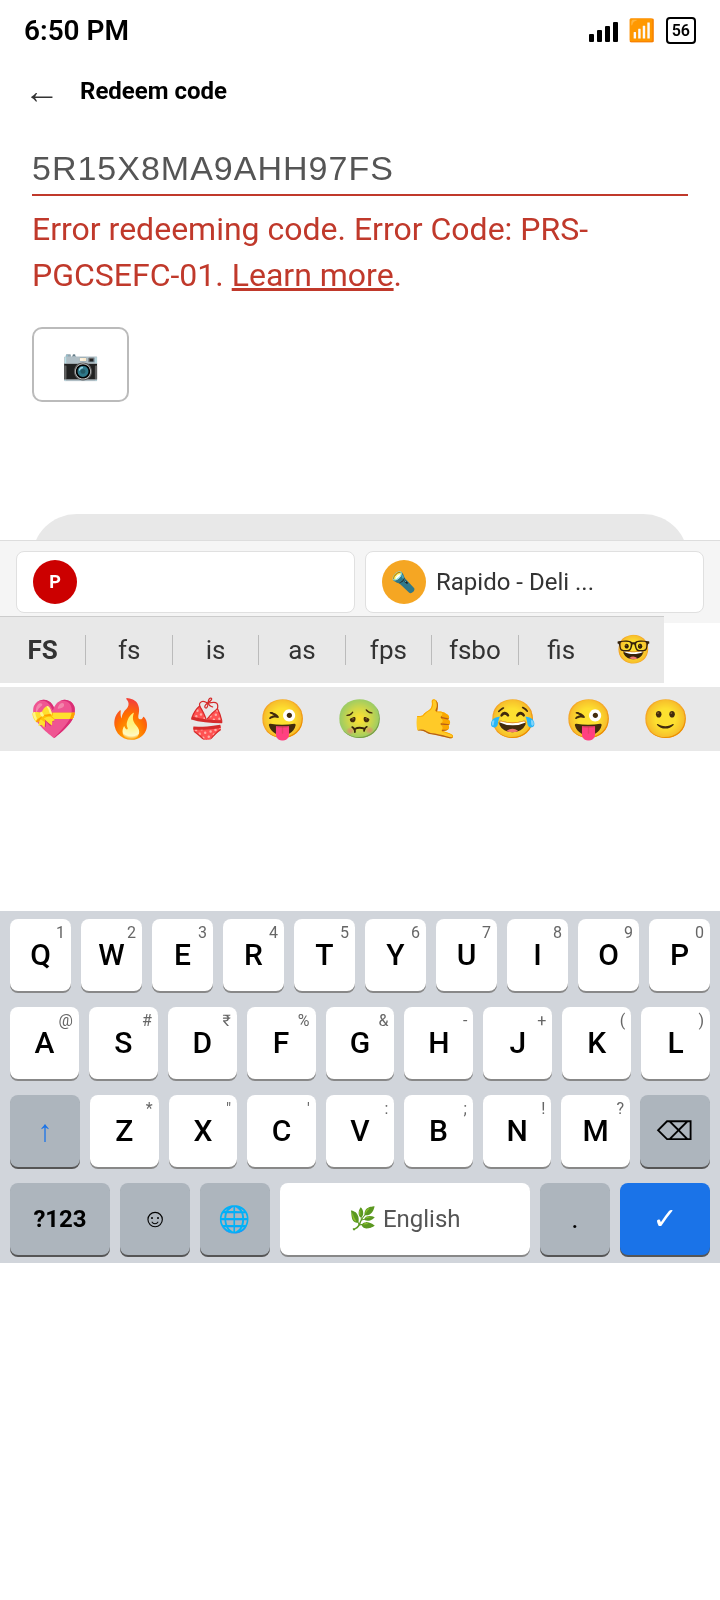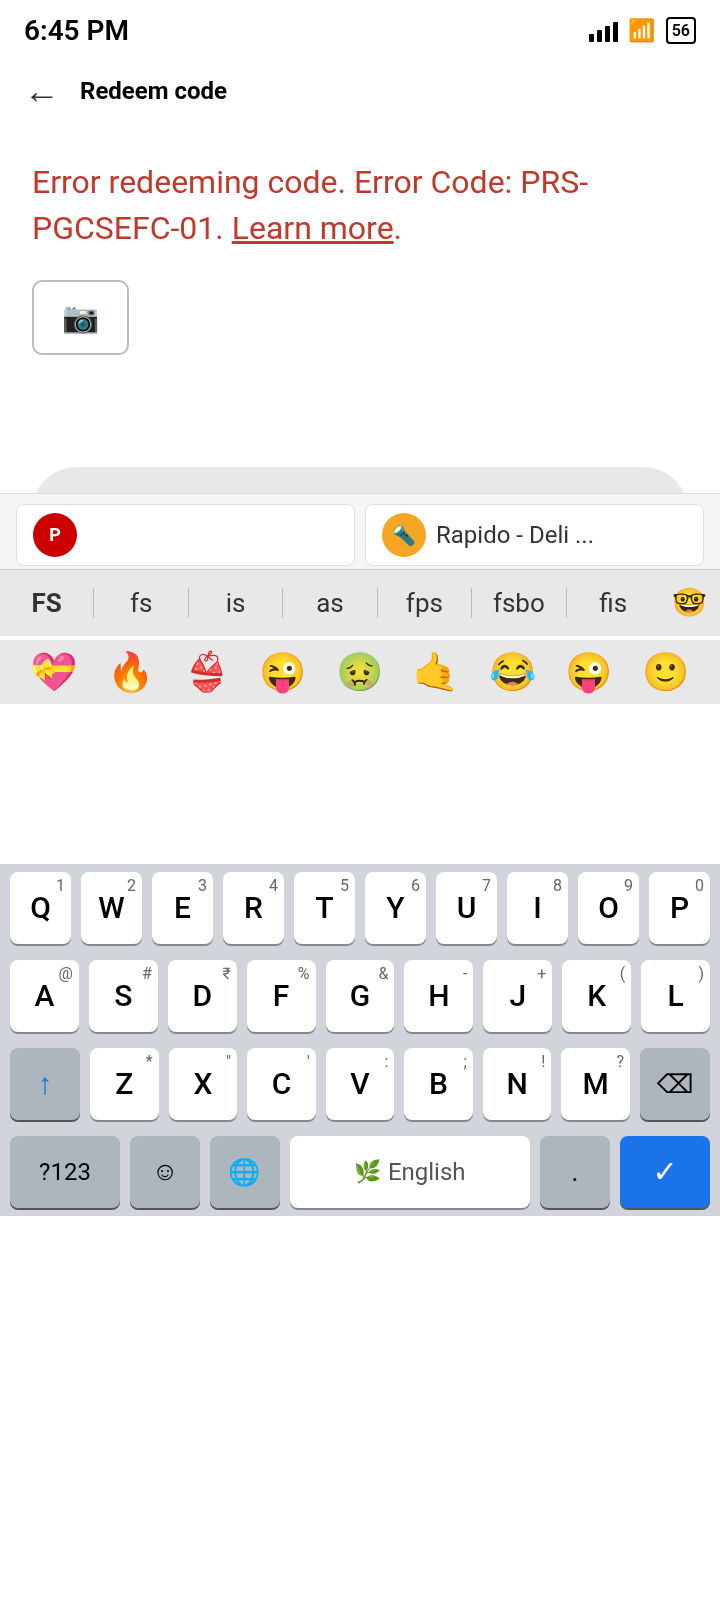--- a/index.html
+++ b/index.html
@@ -204,21 +204,21 @@
     
     .autocomplete-bar {
       display: flex;
       align-items: center;
       background: #e8e8e8;
       border-top: 1px solid #ccc;
       padding: 10px 0;
       position: absolute;
       bottom: 580px;
       left: 0;
-      width: 720px;
+      width: 664px;
     }
     .autocomplete-item {
       flex: 1;
       text-align: center;
       font-size: 26px;
       color: #333;
       padding: 8px 4px;
       cursor: pointer;
     }
     .autocomplete-item.primary {
@@ -323,21 +323,22 @@
       flex: 1;
       background: #fff;
       box-shadow: 0 2px 0 #888;
     }
     .key-enter {
       background: #1a73e8;
       color: #fff;
       width: 90px;
     }
     .key-123 {
-      width: 110px;
+      width: 100px;
+      font-weight: bold;
     }
     .key-emoji {
       width: 70px;
     }
     .key-lang {
       width: 70px;
     }
     .key-dot {
       width: 70px;
       background: #adb5bd;
@@ -352,21 +353,21 @@
 
     .redeem-section {
       padding: 0 32px;
       margin-top: 60px;
     }
   </style>
 </head>
 <body>
 
 <div class="status-bar">
-  <span class="status-time">6:45 PM</span>
+  <span class="status-time">6:50 PM</span>
   <div class="status-icons">
     <div class="signal-bars">
       <div class="signal-bar" style="height:8px"></div>
       <div class="signal-bar" style="height:12px"></div>
       <div class="signal-bar" style="height:16px"></div>
       <div class="signal-bar" style="height:20px"></div>
     </div>
     <span class="wifi-icon">📶</span>
     <div class="battery-box">
       <span>56</span>
@@ -377,20 +378,23 @@
 <div class="header">
   <span class="back-btn">←</span>
   <span class="header-title">Redeem code</span>
 </div>
 
 <div class="main-content">
 
   
 
   
+  <div class="code-input-wrap">
+    <input class="code-input" type="text" value="5R15X8MA9AHH97FS" readonly="" style="">
+  </div>
 
   
   <div class="error-msg">
     <span>Error redeeming code. Error Code: PRS-PGCSEFC-01.</span>
     <a href="#">Learn more</a>.
   </div>
 
   
   <button class="scan-btn">
     <span class="scan-icon">📷</span>

